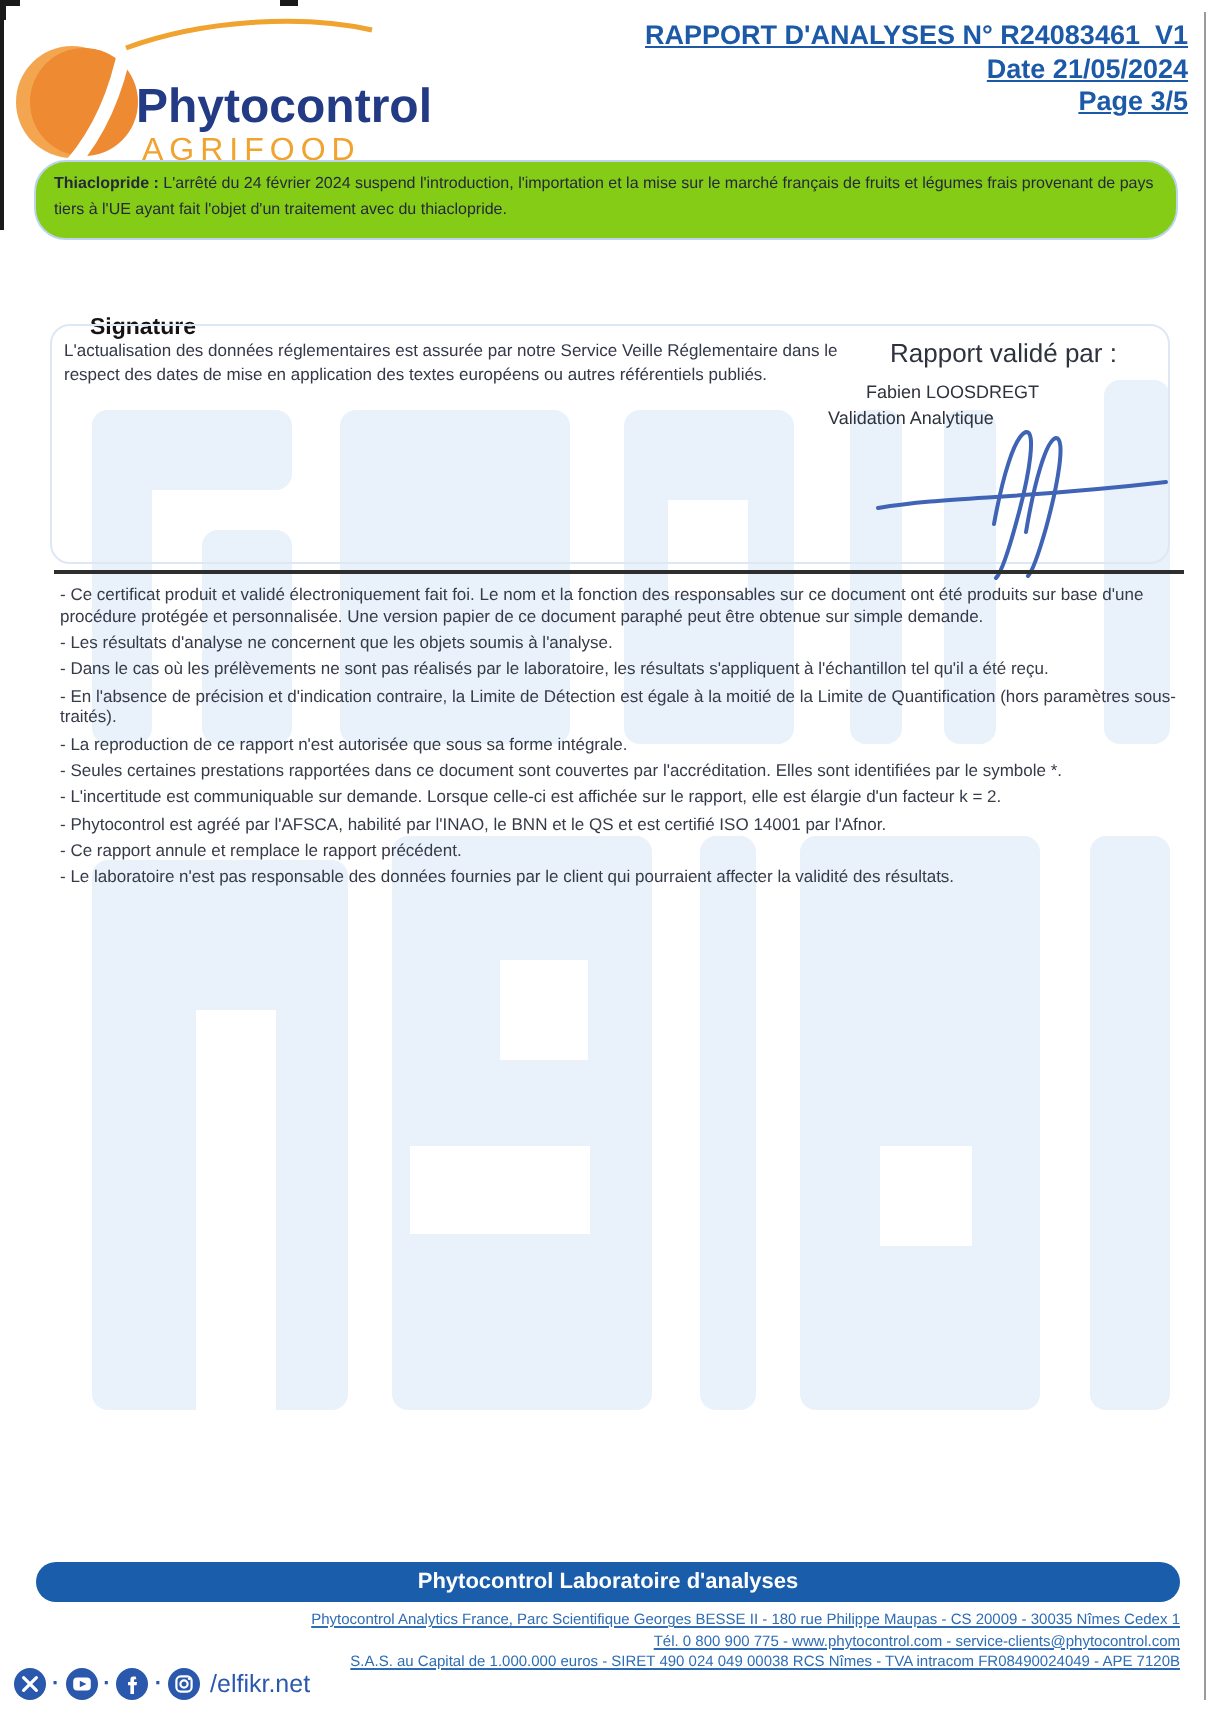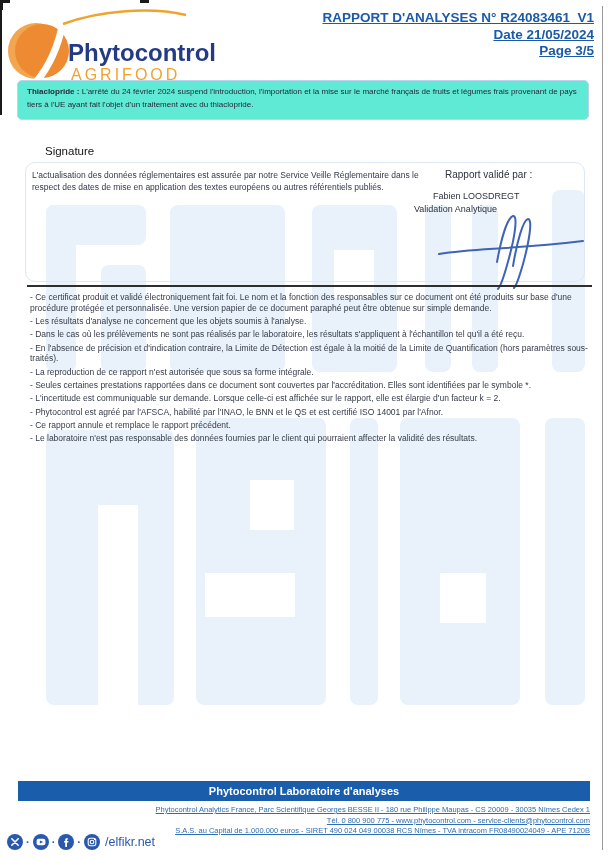--- a/index.html
+++ b/index.html
@@ -10,41 +10,41 @@
   .art-right{position:absolute;background:#9a9a9a;}
   
   .wm{position:absolute;background:#e9f1fa;border-radius:8px;}
   .wh{position:absolute;background:#ffffff;}
   
   .logo{position:absolute;left:6px;top:6px;}
   .hdr-right{position:absolute;right:14px;top:10px;text-align:right;
              color:#1c5aa8;font-weight:bold;font-size:13.5px;line-height:16.5px;text-decoration:underline;}
   
   .notice{position:absolute;left:17px;top:80px;width:572px;height:40px;box-sizing:border-box;
-          background:#5eead4;border:1px solid #bcd4ed;border-radius:5px;
+          background:#84cc16;border:1px solid #bcd4ed;border-radius:16px;
           padding:5px 9px;font-size:8px;line-height:12.5px;color:#252a38;}
   .notice b{font-weight:bold;}
   
-  .sig-h{position:absolute;left:45px;top:145px;font-size:11.5px;font-weight:normal;color:#141414;}
+  .sig-h{position:absolute;left:45px;top:158px;font-size:11.5px;font-weight:bold;color:#141414;}
   .sig-panel{position:absolute;left:25px;top:162px;width:558px;height:118px;
              border:1.5px solid #dde8f4;border-radius:10px;}
   .sig-par{position:absolute;left:32px;top:169px;width:398px;
            font-size:8.5px;line-height:12px;color:#343848;}
-  .val-label{position:absolute;left:445px;top:169px;width:140px;font-size:10px;color:#2e323d;}
+  .val-label{position:absolute;left:445px;top:169px;width:140px;font-size:13px;color:#2e323d;}
   .val-name{position:absolute;left:433px;top:191px;font-size:9px;color:#2e323d;}
   .val-role{position:absolute;left:414px;top:204px;font-size:9px;color:#2e323d;}
   .sig-svg{position:absolute;left:435px;top:210px;}
   
   .divider{position:absolute;left:27px;top:285px;width:565px;height:2px;background:#2e2e2e;}
   .disc{position:absolute;left:30px;top:292px;width:560px;
         font-size:8.5px;line-height:10.8px;color:#363b49;}
   .disc p{margin:0 0 2.5px 0;}
   
   .f-bar{position:absolute;left:18px;top:781px;width:572px;height:20px;background:#1a5dab;
-         color:#ffffff;font-weight:bold;font-size:11px;line-height:20px;text-align:center;}
+         color:#ffffff;font-weight:bold;font-size:11px;line-height:20px;text-align:center;border-radius:10px;}
   .f-addr{position:absolute;left:18px;top:805px;width:572px;text-align:right;
           color:#2e6db4;font-size:7.5px;line-height:10.5px;text-decoration:underline;}
   .social{position:absolute;left:7px;top:834px;display:flex;align-items:center;gap:3px;}
   .dot{color:#2a58ad;font-weight:bold;font-size:11px;line-height:16px;}
   .handle{color:#2a58ad;font-size:12.5px;margin-left:2px;}
 </style>
 </head>
 <body>
 
 <div class="page">

